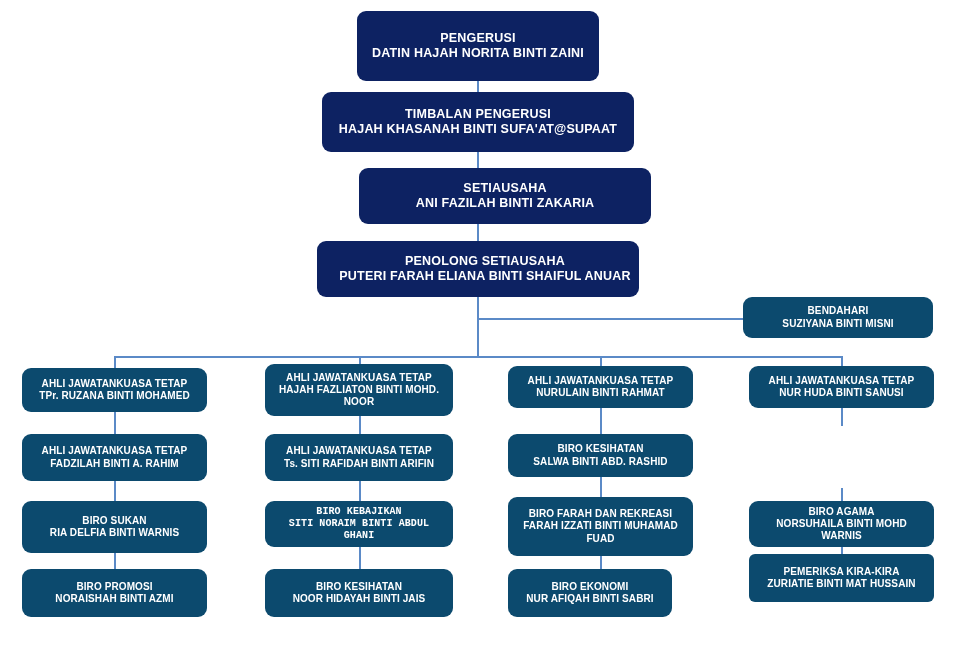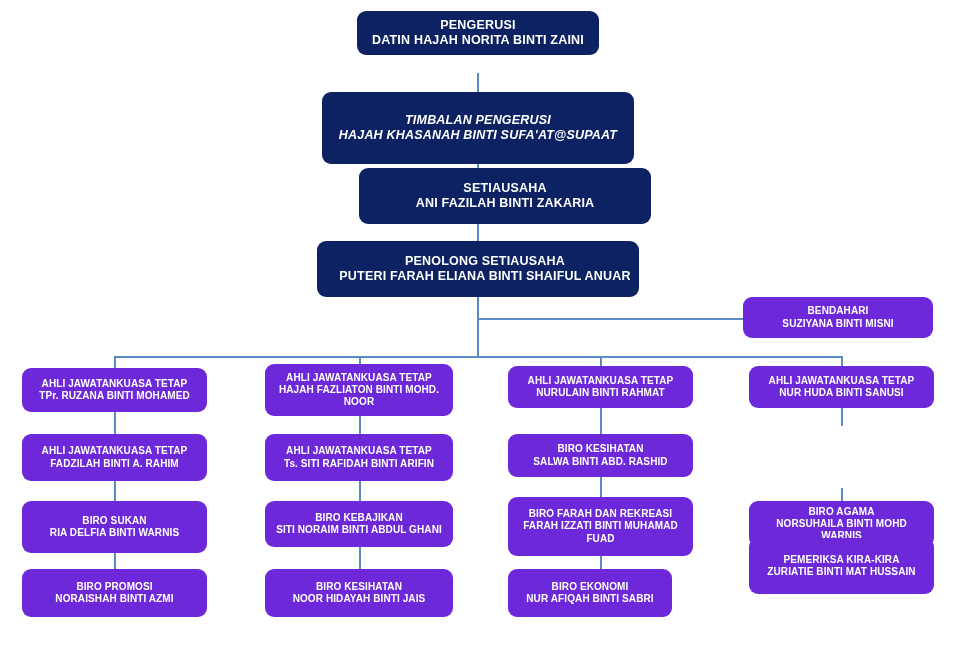--- a/index.html
+++ b/index.html
@@ -31,21 +31,21 @@
     padding: 3px 6px;
     z-index: 2;
   }
   .node.navy {
     background: #0d2262;
     font-size: 12.5px;
     font-weight: bold;
     letter-spacing: 0.2px;
   }
   .node.gold {
-    background: #6d28d9;
+    background: #0c4a6e;
     font-size: 10px;
     font-weight: bold;
     letter-spacing: 0.1px;
   }
   .node .ln { display: block; white-space: nowrap; }
   .node.gold .ln { white-space: normal; }
   .connector {
     position: absolute;
     background: #5b8ac7;
     z-index: 1;
@@ -79,26 +79,26 @@
   <div class="connector v" style="left:359px; top:547px; height:22px;"></div>
 
   <div class="connector v" style="left:600px; top:408px; height:26px;"></div>
   <div class="connector v" style="left:600px; top:477px; height:20px;"></div>
   <div class="connector v" style="left:600px; top:556px; height:13px;"></div>
 
   <div class="connector v" style="left:841px; top:408px; height:18px;"></div>
   <div class="connector v" style="left:841px; top:488px; height:13px;"></div>
   <div class="connector v" style="left:841px; top:547px; height:22px;"></div>
 
-  <div class="node navy" style="left:357px; top:11px; width:242px; height:44px;">
+  <div class="node navy" style="left:357px; top:11px; width:242px; height:70px;">
     <span class="ln">PENGERUSI</span>
     <span class="ln">DATIN HAJAH NORITA BINTI ZAINI</span>
   </div>
 
-  <div class="node navy" style="left:322px; top:92px; width:312px; height:72px;font-style:italic;">
+  <div class="node navy" style="left:322px; top:92px; width:312px; height:60px;">
     <span class="ln">TIMBALAN PENGERUSI</span>
     <span class="ln">HAJAH KHASANAH BINTI SUFA'AT@SUPAAT</span>
   </div>
 
   <div class="node navy" style="left:359px; top:168px; width:292px; height:56px;">
     <span class="ln">SETIAUSAHA</span>
     <span class="ln">ANI FAZILAH BINTI ZAKARIA</span>
   </div>
 
   <div class="node navy" style="left:317px; top:241px; width:322px; height:56px;padding-left:20px;">
@@ -129,21 +129,21 @@
   </div>
 
   <div class="node gold" style="left:265px; top:364px; width:188px; height:52px;">
     <span class="ln">AHLI JAWATANKUASA TETAP</span>
     <span class="ln">HAJAH FAZLIATON BINTI MOHD. NOOR</span>
   </div>
   <div class="node gold" style="left:265px; top:434px; width:188px; height:47px;">
     <span class="ln">AHLI JAWATANKUASA TETAP</span>
     <span class="ln">Ts. SITI RAFIDAH BINTI ARIFIN</span>
   </div>
-  <div class="node gold" style="left:265px; top:501px; width:188px; height:46px;">
+  <div class="node gold" style="left:265px; top:501px; width:188px; height:46px;font-family:Liberation Mono, monospace;">
     <span class="ln">BIRO KEBAJIKAN</span>
     <span class="ln">SITI NORAIM BINTI ABDUL GHANI</span>
   </div>
   <div class="node gold" style="left:265px; top:569px; width:188px; height:48px;">
     <span class="ln">BIRO KESIHATAN</span>
     <span class="ln">NOOR HIDAYAH BINTI JAIS</span>
   </div>
 
   <div class="node gold" style="left:508px; top:366px; width:185px; height:42px;">
     <span class="ln">AHLI JAWATANKUASA TETAP</span>
@@ -163,18 +163,18 @@
   </div>
 
   <div class="node gold" style="left:749px; top:366px; width:185px; height:42px;">
     <span class="ln">AHLI JAWATANKUASA TETAP</span>
     <span class="ln">NUR HUDA BINTI SANUSI</span>
   </div>
   <div class="node gold" style="left:749px; top:501px; width:185px; height:46px;">
     <span class="ln">BIRO AGAMA</span>
     <span class="ln">NORSUHAILA BINTI MOHD WARNIS</span>
   </div>
-  <div class="node gold" style="left:749px; top:538px; width:185px; height:56px;">
+  <div class="node gold" style="left:749px; top:554px; width:185px; height:48px;border-radius:6px;">
     <span class="ln">PEMERIKSA KIRA-KIRA</span>
     <span class="ln">ZURIATIE BINTI MAT HUSSAIN</span>
   </div>
 
 </div>
 
 </body></html>

